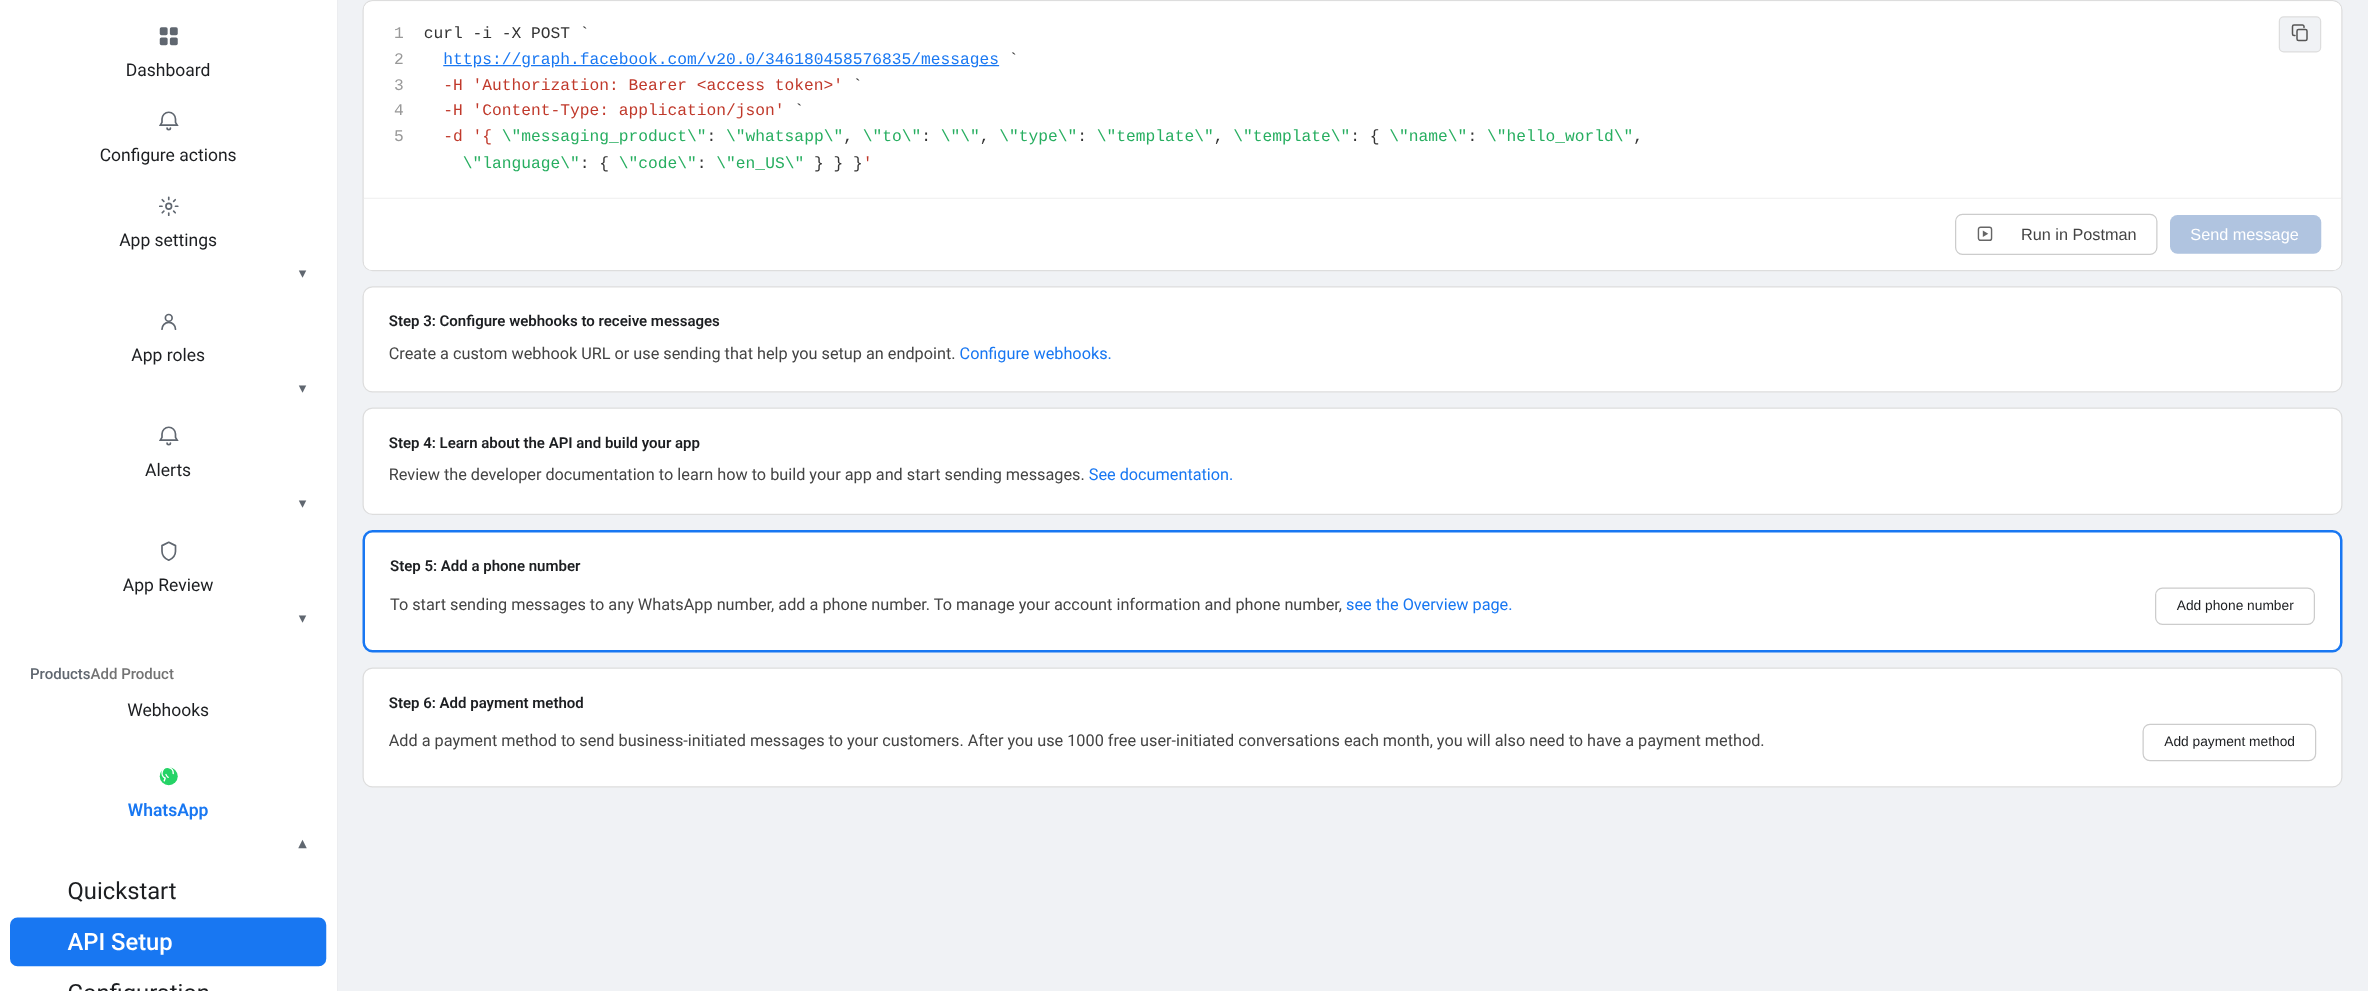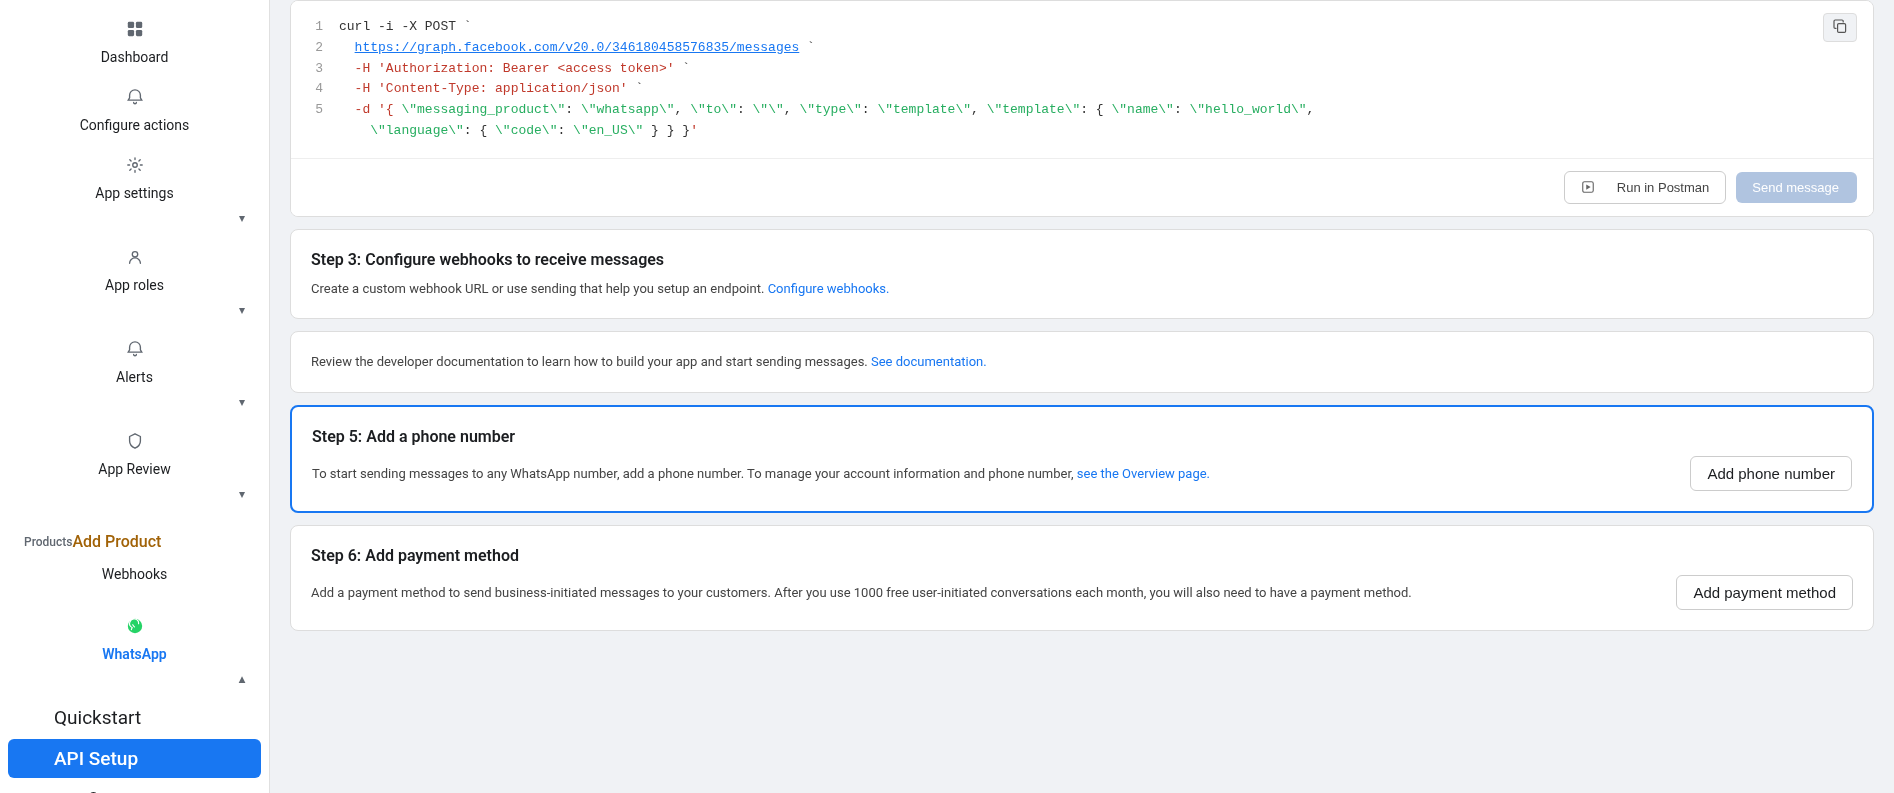--- a/index.html
+++ b/index.html
@@ -47,23 +47,23 @@
     .sidebar-section-label {
       font-size: 12px;
       color: #606770;
       padding: 8px 16px 4px 24px;
       font-weight: 500;
       display: flex;
       align-items: center;
       justify-content: flex-start;
     }
     .sidebar-section-label a {
-      color: #a16207;
+      color: #737373;
       text-decoration: none;
-      font-size: 16px;
+      font-size: 12px;
     }
     .sidebar-sub-item {
       display: flex;
       align-items: center;
       padding: 8px 16px 8px 46px;
       cursor: pointer;
       color: #1c1e21;
       font-size: 19px;
       border-radius: 6px;
       margin: 1px 8px;
@@ -179,21 +179,21 @@
       border: 1px solid #ddd;
       border-radius: 8px;
       padding: 20px;
       margin-bottom: 12px;
     }
     .step-card.highlighted {
       border: 2px solid #1877f2;
     }
     .step-title {
       font-weight: 600;
-      font-size: 16px;
+      font-size: 12px;
       color: #1c1e21;
       margin-bottom: 10px;
     }
     .step-desc {
       font-size: 13px;
       color: #444;
       line-height: 1.5;
     }
     .step-desc a {
       color: #1877f2;
@@ -204,21 +204,21 @@
       align-items: center;
       justify-content: space-between;
     }
     .step-text { flex: 1; }
     .btn-action {
       background: #fff;
       border: 1px solid #ccc;
       border-radius: 6px;
       padding: 8px 16px;
       cursor: pointer;
-      font-size: 15px;
+      font-size: 11px;
       color: #1c1e21;
       white-space: nowrap;
       font-weight: 500;
       flex-shrink: 0;
     }
 
     
     ::-webkit-scrollbar { width: 6px; height: 6px; }
     ::-webkit-scrollbar-track { background: transparent; }
     ::-webkit-scrollbar-thumb { background: #c0c0c0; border-radius: 3px; }
@@ -395,20 +395,21 @@
 
   <div class="step-card">
     <div class="step-title">Step 3: Configure webhooks to receive messages</div>
     <div class="step-desc">
       <span>Create a custom webhook URL or use sending that help you setup an endpoint.</span>
       <a href="#">Configure webhooks.</a>
     </div>
   </div>
 
   <div class="step-card">
+    <div class="step-title">Step 4: Learn about the API and build your app</div>
     <div class="step-desc">
       <span>Review the developer documentation to learn how to build your app and start sending messages.</span>
       <a href="#">See documentation.</a>
     </div>
   </div>
 
   <div class="step-card highlighted">
     <div class="step-title">Step 5: Add a phone number</div>
     <div class="step-card-inner">
       <div class="step-text">

